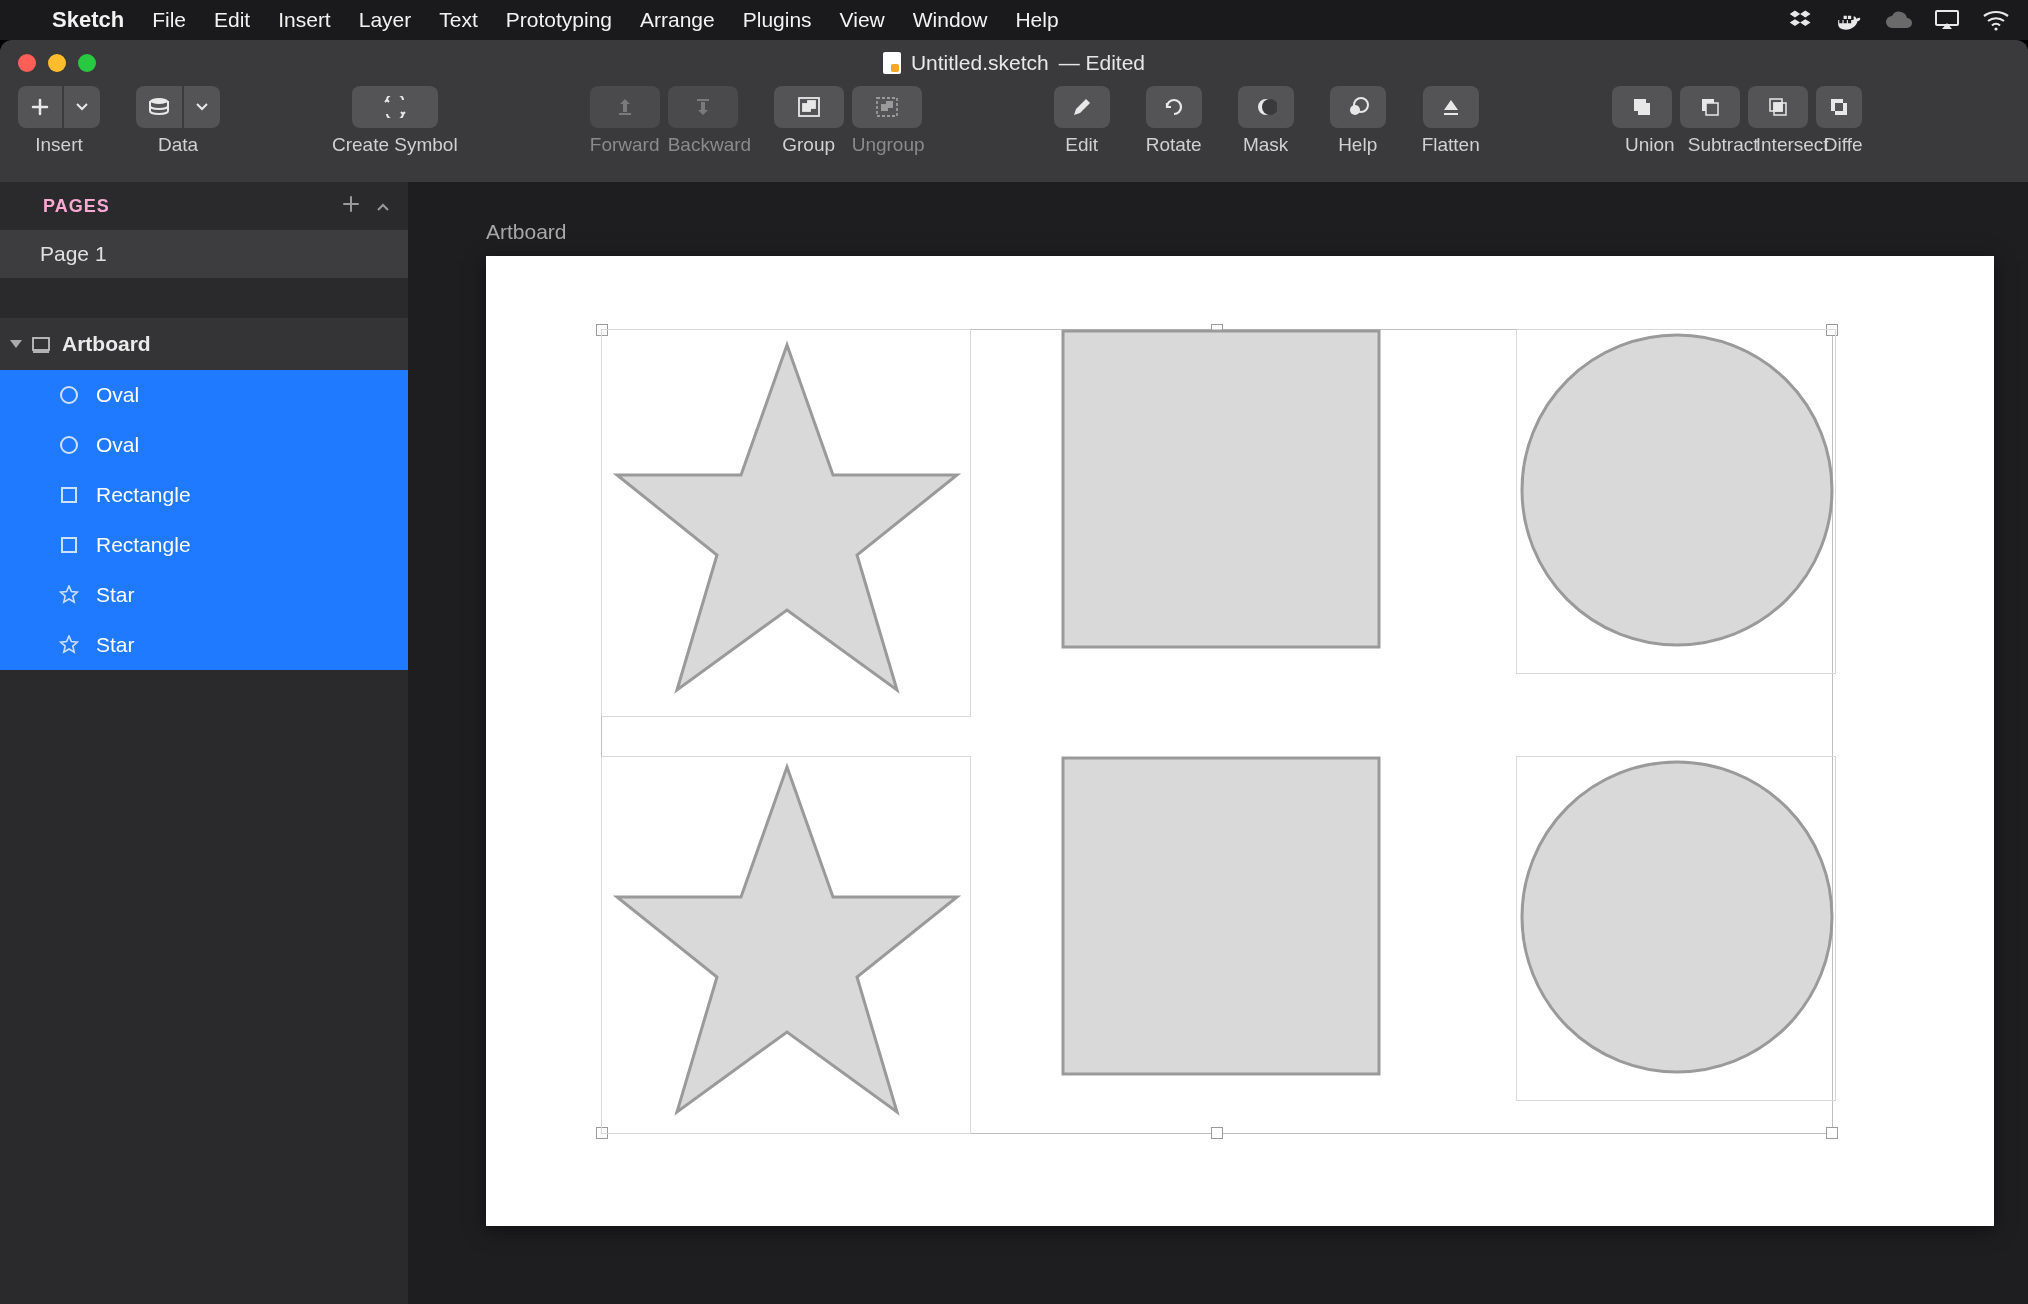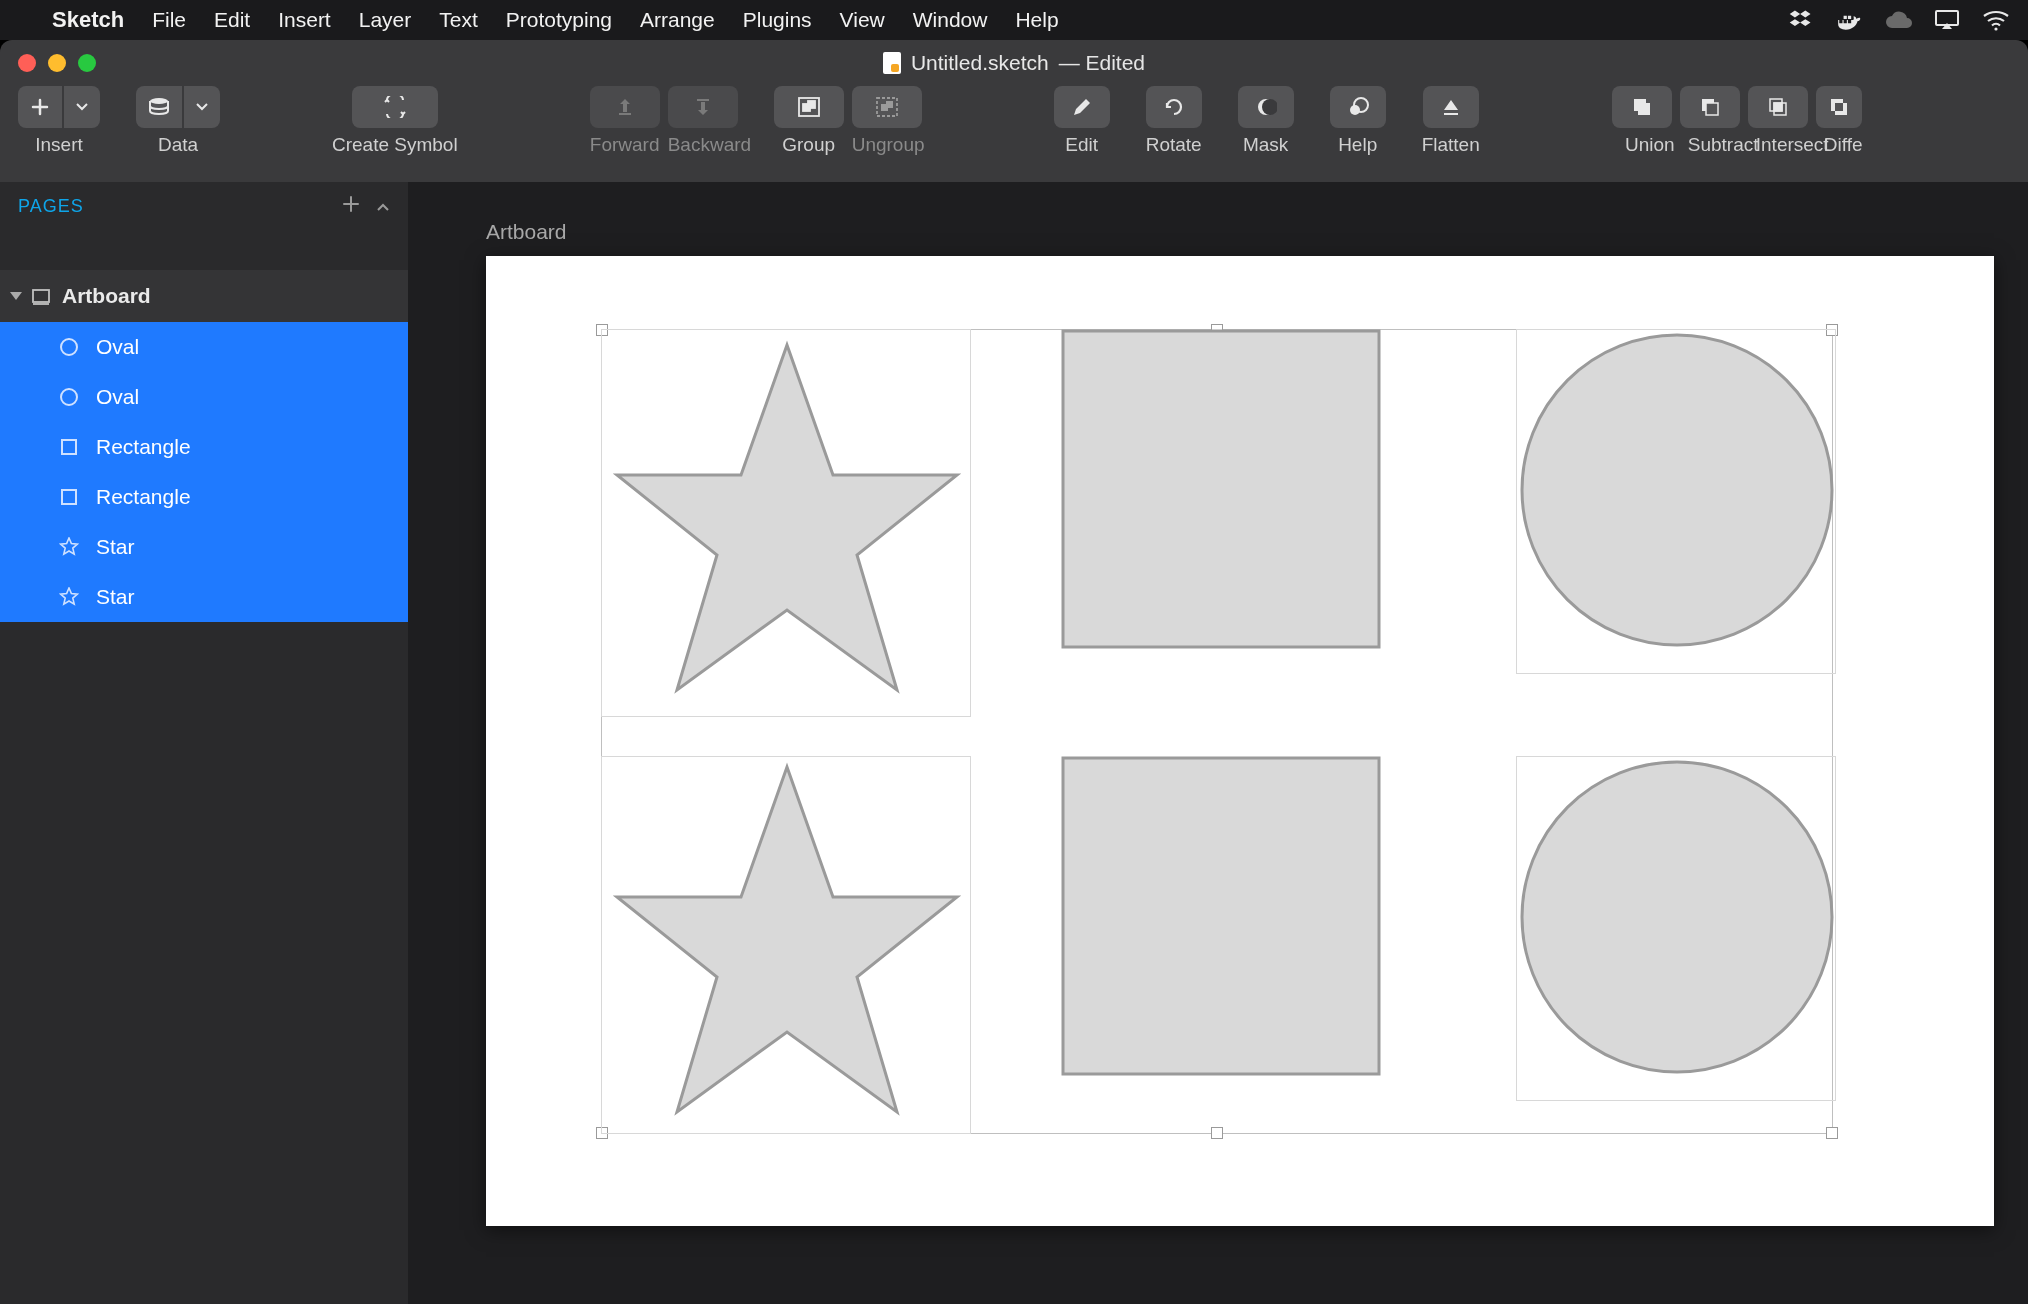--- a/index.html
+++ b/index.html
@@ -129,26 +129,27 @@
     width: 408px;
     background: var(--sidebar-bg);
     display: flex;
     flex-direction: column;
     overflow: hidden;
   }
   .pages-header {
     height: 48px;
     display: flex; align-items: center;
     padding: 0 18px;
-    color: #0ea5e9;
+    color: #f9a8d4;
     font-size: 18px;
-    font-weight: 400;
+    font-weight: 700;
     letter-spacing: 1px;
     justify-content: space-between;
     background: var(--sidebar-bg);
+    margin-left: 25px;
   }
   .pages-header .rhs { display: flex; gap: 16px; align-items: center; }
   .page-item {
     height: 48px;
     display: flex; align-items: center;
     padding: 0 40px;
     color: #e0e0e0;
     font-size: 21px;
     background: var(--sidebar-bg);
   }
@@ -494,20 +495,23 @@
                 <path d="M9 2v14M2 9h14" stroke="#9a9a9a" stroke-width="2" stroke-linecap="round"></path>
               </svg>
           </span>
           <span>
             <svg width="14" height="10" viewBox="0 0 14 10">
                 <path d="M2 8l5-5 5 5" stroke="#9a9a9a" stroke-width="2" fill="none"></path>
               </svg>
           </span>
         </span>
       </div>
+      <div class="page-item active">
+        <span>Page 1</span>
+      </div>
 
       <div class="layer-section-header">
         <span class="tri"></span>
         <svg width="22" height="18" viewBox="0 0 22 18" fill="none" stroke="#c0c0c0" stroke-width="1.8">
             <rect x="3" y="3" width="16" height="12"></rect>
             <path d="M3 17h16"></path>
           </svg>
         <span>Artboard</span>
       </div>
 

